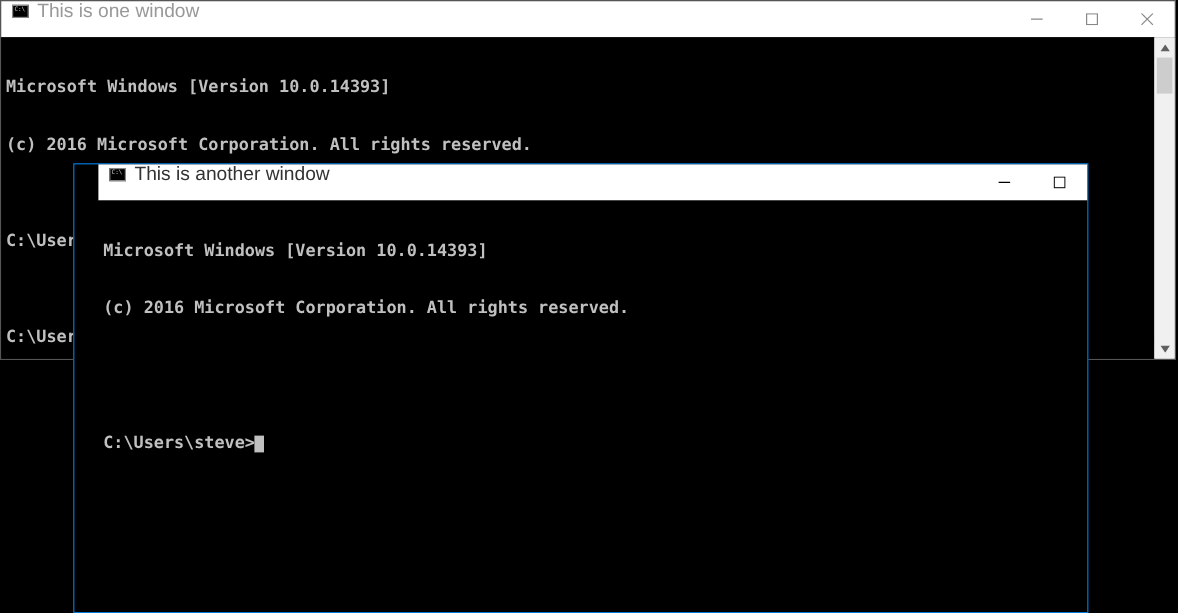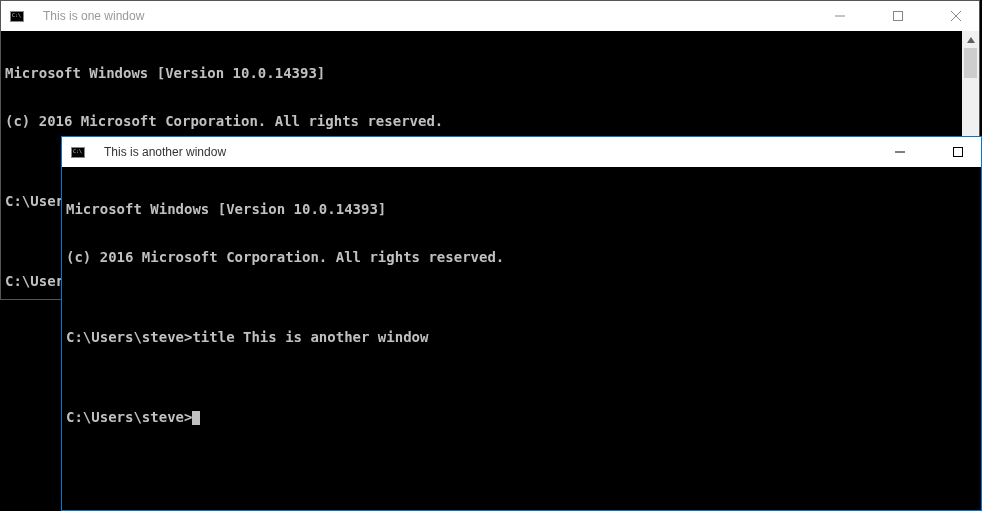--- a/index.html
+++ b/index.html
@@ -16,26 +16,25 @@
     background: #000;
     border: 1px solid #0078d7;
     display: flex;
     flex-direction: column;
   }
   .window.inactive { border: 1px solid #555; }
   .titlebar {
     height: 30px;
     background: #fff;
     display: flex;
-    align-items: center;
+    align-items: flex-start;
     padding-left: 8px;
     color: #333;
-    font-size: 12px;
+    font-size: 16px;
     flex-shrink: 0;
-    gap: 12px;
   }
   .window.inactive .titlebar { color: #999; }
   .titlebar .icon {
     width: 16px; height: 16px;
     margin-right: 6px;
     display: inline-flex; align-items: center; justify-content: center;
   }
   .titlebar .title { flex: 0 0 auto; }
   .titlebar .spacer { flex: 1; }
   .titlebtn {
@@ -157,21 +156,21 @@
       </div>
       <div class="sb-btn">
         <svg width="8" height="6">
             <polygon points="0,0 8,0 4,6" fill="#606060"></polygon>
           </svg>
       </div>
     </div>
   </div>
 </div>
 
-<div class="window" style="left:61px; top:136px; width:921px; height:375px;">
+<div class="window" style="left:61px; top:136px; width:846px; height:375px;padding-left:20px;">
   <div class="titlebar">
     <span class="icon">
       <span class="cmd-icon-rect"></span>
     </span>
     <span class="title">This is another window</span>
     <span class="spacer"></span>
     <span class="titlebtn">
       <svg width="10" height="10">
           <line x1="0" y1="5" x2="10" y2="5" stroke="currentColor" stroke-width="1"></line>
         </svg>
@@ -181,18 +180,17 @@
           <rect x="0.5" y="0.5" width="9" height="9" fill="none" stroke="currentColor" stroke-width="1"></rect>
         </svg>
     </span>
 
   </div>
   <div class="console-body">
     <div class="console">
       <span class="line">Microsoft Windows [Version 10.0.14393]</span>
       <span class="line">(c) 2016 Microsoft Corporation. All rights reserved.</span>
       <span class="line"></span>
-      <span class="line">C:\Users\steve&gt;title This is another window</span>
       <span class="line"></span>
       <span class="line"><span>C:\Users\steve&gt;</span><span class="cursor"></span></span>
     </div>
   </div>
 </div>
 
 </body></html>

